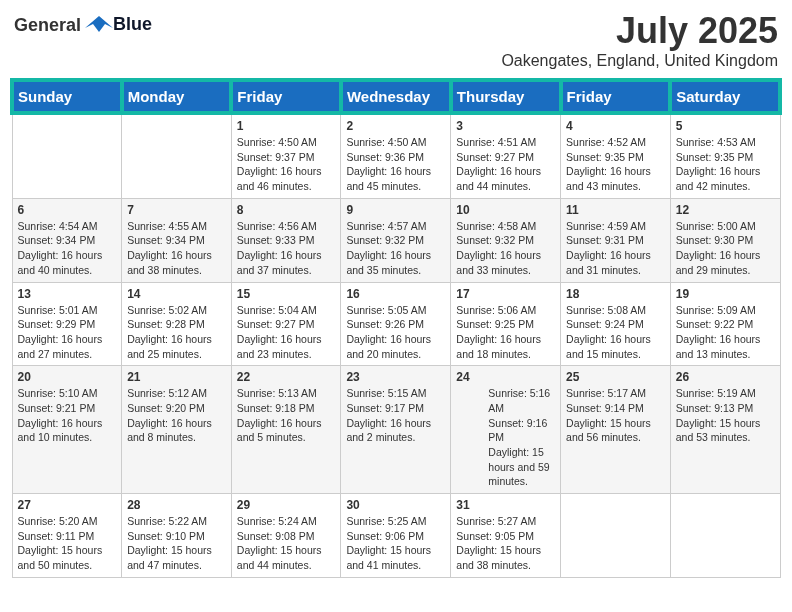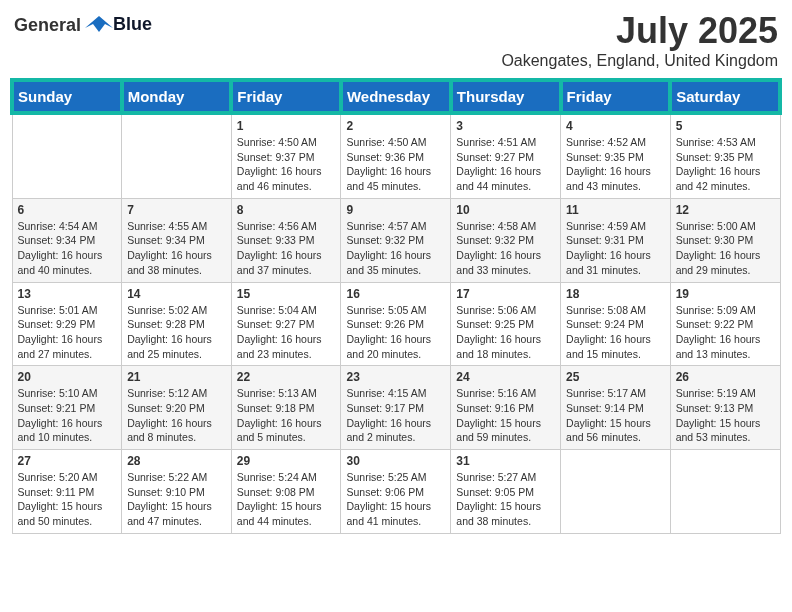--- a/index.html
+++ b/index.html
@@ -250,27 +250,27 @@
 Daylight: 16 hours and 8 minutes.</div>
         </td>
         <td>
           <span class="day-number">22</span>
           <div class="day-info" style="white-space: pre-line;">Sunrise: 5:13 AM
 Sunset: 9:18 PM
 Daylight: 16 hours and 5 minutes.</div>
         </td>
         <td>
           <span class="day-number">23</span>
-          <div class="day-info" style="white-space: pre-line;">Sunrise: 4:15 AM
+          <div class="day-info" style="white-space: pre-line;">Sunrise: 5:15 AM
 Sunset: 9:17 PM
 Daylight: 16 hours and 2 minutes.</div>
         </td>
         <td>
           <span class="day-number">24</span>
-          <div class="day-info" style="white-space: pre-line;">Sunrise: 5:16 AM
+          <div class="day-info" style="white-space: pre-line; margin-left: 32px;">Sunrise: 5:16 AM
 Sunset: 9:16 PM
 Daylight: 15 hours and 59 minutes.</div>
         </td>
         <td>
           <span class="day-number">25</span>
           <div class="day-info" style="white-space: pre-line;">Sunrise: 5:17 AM
 Sunset: 9:14 PM
 Daylight: 15 hours and 56 minutes.</div>
         </td>
         <td>

